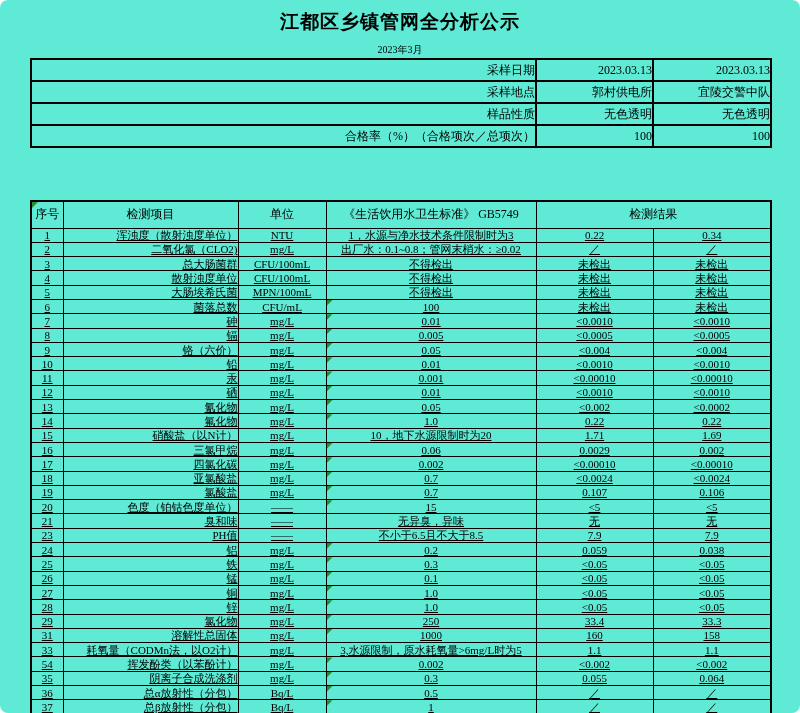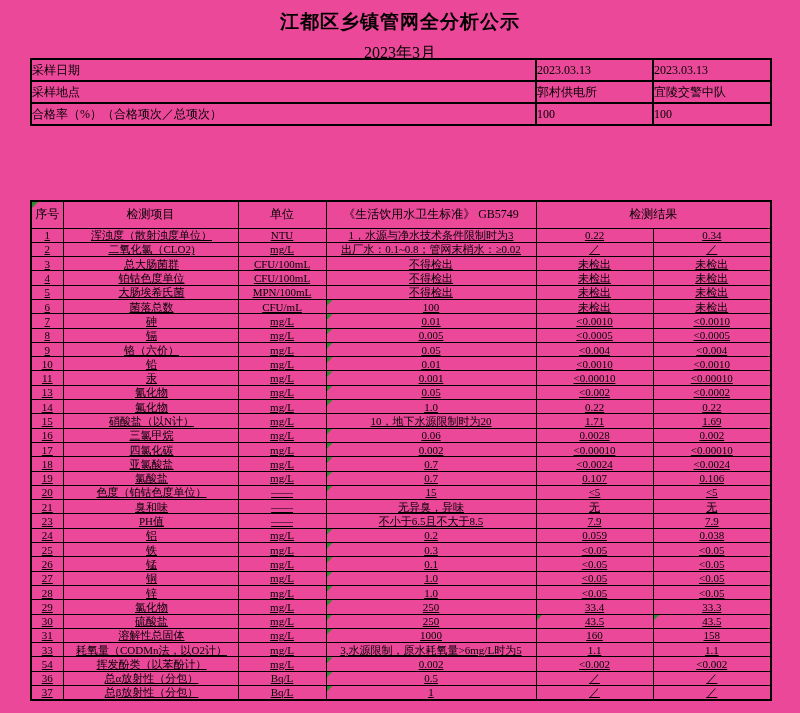--- a/index.html
+++ b/index.html
@@ -1,51 +1,51 @@
 <!DOCTYPE html>
 <html style="--marker-green: #2e8b2e; --line: #000000;"><head>
 <meta charset="utf-8">
 <style>
   :root { --marker-green: #2e8b2e; --line: #000000; }
   html,body { margin:0; padding:0; background:#ffffff; }
   body {
     width:800px; height:713px; overflow:hidden; color:#000;
     font-family:"Liberation Serif","DejaVu Serif",serif;
   }
-  .page { position:relative; width:800px; height:713px; background:#ec4899; }
+  .page { position:relative; width:800px; height:713px; background:#5eead4;border-radius:8px; }
   .title {
     position:absolute; top:9px; left:0; width:100%;
     text-align:center; font-size:19px; font-weight:bold; letter-spacing:1px;
     font-family:"Liberation Sans","DejaVu Sans",sans-serif;
   }
-  .subtitle { position:absolute; top:43px; left:0; width:100%; text-align:center; font-size:16px; }
+  .subtitle { position:absolute; top:43px; left:0; width:100%; text-align:center; font-size:10px; }
 
   table { border-collapse:collapse; table-layout:fixed; }
 
   
   .summary { position:absolute; top:58px; left:30px; width:740px; }
   .summary td {
     border:2px solid var(--line); height:20px; padding:0;
-    text-align:left; font-size:12px; overflow:hidden; white-space:nowrap;
+    text-align:right; font-size:12px; overflow:hidden; white-space:nowrap;
   }
 
   
   .results { position:absolute; top:152px; left:30px; width:740px; border:2px solid var(--line);margin-top:48px; }
   .results th, .results td {
     border:1px solid var(--line); padding:0; overflow:hidden; white-space:nowrap;
     position:relative;
   }
   .results thead tr { height:27px; }
   .results thead th { font-weight:normal; font-size:12px; text-align:center; }
   .results tbody tr { height:14.3px; }
   .results tbody td {
     font-size:11px; line-height:12px; text-align:center; vertical-align:middle;
     text-decoration:underline;
   }
-  .results tbody td.c-item { text-align:center; padding-left:2px; }
+  .results tbody td.c-item { text-align:right; padding-left:2px; }
 
   .corner-marker {
     position:absolute; top:0; left:0; width:6px; height:6px;
     background:var(--marker-green);
     clip-path:polygon(0 0, 100% 0, 0 100%);
   }
 </style>
 </head>
 <body>
 
@@ -63,20 +63,25 @@
     <tbody id="summary-body">
         <tr>
     <td class="s-label"><span>采样日期</span></td>
     <td class="s-val"><span>2023.03.13</span></td>
     <td class="s-val"><span>2023.03.13</span></td>
   </tr>
         <tr>
     <td class="s-label"><span>采样地点</span></td>
     <td class="s-val"><span>郭村供电所</span></td>
     <td class="s-val"><span>宜陵交警中队</span></td>
+  </tr>
+        <tr>
+    <td class="s-label"><span>样品性质</span></td>
+    <td class="s-val"><span>无色透明</span></td>
+    <td class="s-val"><span>无色透明</span></td>
   </tr>
         <tr>
     <td class="s-label"><span>合格率（%）（合格项次／总项次）</span></td>
     <td class="s-val"><span>100</span></td>
     <td class="s-val"><span>100</span></td>
   </tr>
       </tbody>
   </table>
 
   <table class="results">
@@ -117,21 +122,21 @@
         <tr>
     <td class="c-seq"><span>3</span></td>
     <td class="c-item"><span>总大肠菌群</span></td>
     <td class="c-unit"><span>CFU/100mL</span></td>
     <td class="c-std"><span>不得检出</span></td>
     <td class="c-res"><span>未检出</span></td>
     <td class="c-res"><span>未检出</span></td>
   </tr>
         <tr>
     <td class="c-seq"><span>4</span></td>
-    <td class="c-item"><span>铂钴色度单位</span></td>
+    <td class="c-item"><span>散射浊度单位</span></td>
     <td class="c-unit"><span>CFU/100mL</span></td>
     <td class="c-std"><span>不得检出</span></td>
     <td class="c-res"><span>未检出</span></td>
     <td class="c-res"><span>未检出</span></td>
   </tr>
         <tr>
     <td class="c-seq"><span>5</span></td>
     <td class="c-item"><span>大肠埃希氏菌</span></td>
     <td class="c-unit"><span>MPN/100mL</span></td>
     <td class="c-std"><span>不得检出</span></td>
@@ -180,20 +185,28 @@
   </tr>
         <tr>
     <td class="c-seq"><span>11</span></td>
     <td class="c-item"><span>汞</span></td>
     <td class="c-unit"><span>mg/L</span></td>
     <td class="c-std"><span>0.001</span><span class="corner-marker"></span></td>
     <td class="c-res"><span>&lt;0.00010</span></td>
     <td class="c-res"><span>&lt;0.00010</span></td>
   </tr>
         <tr>
+    <td class="c-seq"><span>12</span></td>
+    <td class="c-item"><span>硒</span></td>
+    <td class="c-unit"><span>mg/L</span></td>
+    <td class="c-std"><span>0.01</span><span class="corner-marker"></span></td>
+    <td class="c-res"><span>&lt;0.0010</span></td>
+    <td class="c-res"><span>&lt;0.0010</span></td>
+  </tr>
+        <tr>
     <td class="c-seq"><span>13</span></td>
     <td class="c-item"><span>氰化物</span></td>
     <td class="c-unit"><span>mg/L</span></td>
     <td class="c-std"><span>0.05</span><span class="corner-marker"></span></td>
     <td class="c-res"><span>&lt;0.002</span></td>
     <td class="c-res"><span>&lt;0.0002</span></td>
   </tr>
         <tr>
     <td class="c-seq"><span>14</span></td>
     <td class="c-item"><span>氟化物</span></td>
@@ -208,21 +221,21 @@
     <td class="c-unit"><span>mg/L</span></td>
     <td class="c-std"><span>10，地下水源限制时为20</span></td>
     <td class="c-res"><span>1.71</span></td>
     <td class="c-res"><span>1.69</span></td>
   </tr>
         <tr>
     <td class="c-seq"><span>16</span></td>
     <td class="c-item"><span>三氯甲烷</span></td>
     <td class="c-unit"><span>mg/L</span></td>
     <td class="c-std"><span>0.06</span><span class="corner-marker"></span></td>
-    <td class="c-res"><span>0.0028</span></td>
+    <td class="c-res"><span>0.0029</span></td>
     <td class="c-res"><span>0.002</span></td>
   </tr>
         <tr>
     <td class="c-seq"><span>17</span></td>
     <td class="c-item"><span>四氯化碳</span></td>
     <td class="c-unit"><span>mg/L</span></td>
     <td class="c-std"><span>0.002</span><span class="corner-marker"></span></td>
     <td class="c-res"><span>&lt;0.00010</span></td>
     <td class="c-res"><span>&lt;0.00010</span></td>
   </tr>
@@ -308,28 +321,20 @@
   </tr>
         <tr>
     <td class="c-seq"><span>29</span></td>
     <td class="c-item"><span>氯化物</span></td>
     <td class="c-unit"><span>mg/L</span></td>
     <td class="c-std"><span>250</span><span class="corner-marker"></span></td>
     <td class="c-res"><span>33.4</span></td>
     <td class="c-res"><span>33.3</span></td>
   </tr>
         <tr>
-    <td class="c-seq"><span>30</span></td>
-    <td class="c-item"><span>硫酸盐</span></td>
-    <td class="c-unit"><span>mg/L</span></td>
-    <td class="c-std"><span>250</span><span class="corner-marker"></span></td>
-    <td class="c-res"><span>43.5</span><span class="corner-marker"></span></td>
-    <td class="c-res"><span>43.5</span><span class="corner-marker"></span></td>
-  </tr>
-        <tr>
     <td class="c-seq"><span>31</span></td>
     <td class="c-item"><span>溶解性总固体</span></td>
     <td class="c-unit"><span>mg/L</span></td>
     <td class="c-std"><span>1000</span><span class="corner-marker"></span></td>
     <td class="c-res"><span>160</span></td>
     <td class="c-res"><span>158</span></td>
   </tr>
         <tr>
     <td class="c-seq"><span>33</span></td>
     <td class="c-item"><span>耗氧量（CODMn法，以O2计）</span></td>
@@ -338,20 +343,28 @@
     <td class="c-res"><span>1.1</span></td>
     <td class="c-res"><span>1.1</span></td>
   </tr>
         <tr>
     <td class="c-seq"><span>54</span></td>
     <td class="c-item"><span>挥发酚类（以苯酚计）</span></td>
     <td class="c-unit"><span>mg/L</span></td>
     <td class="c-std"><span>0.002</span><span class="corner-marker"></span></td>
     <td class="c-res"><span>&lt;0.002</span></td>
     <td class="c-res"><span>&lt;0.002</span></td>
+  </tr>
+        <tr>
+    <td class="c-seq"><span>35</span></td>
+    <td class="c-item"><span>阴离子合成洗涤剂</span></td>
+    <td class="c-unit"><span>mg/L</span></td>
+    <td class="c-std"><span>0.3</span><span class="corner-marker"></span></td>
+    <td class="c-res"><span>0.055</span></td>
+    <td class="c-res"><span>0.064</span></td>
   </tr>
         <tr>
     <td class="c-seq"><span>36</span></td>
     <td class="c-item"><span>总α放射性（分包）</span></td>
     <td class="c-unit"><span>Bq/L</span></td>
     <td class="c-std"><span>0.5</span><span class="corner-marker"></span></td>
     <td class="c-res"><span>／</span></td>
     <td class="c-res"><span>／</span></td>
   </tr>
         <tr>

